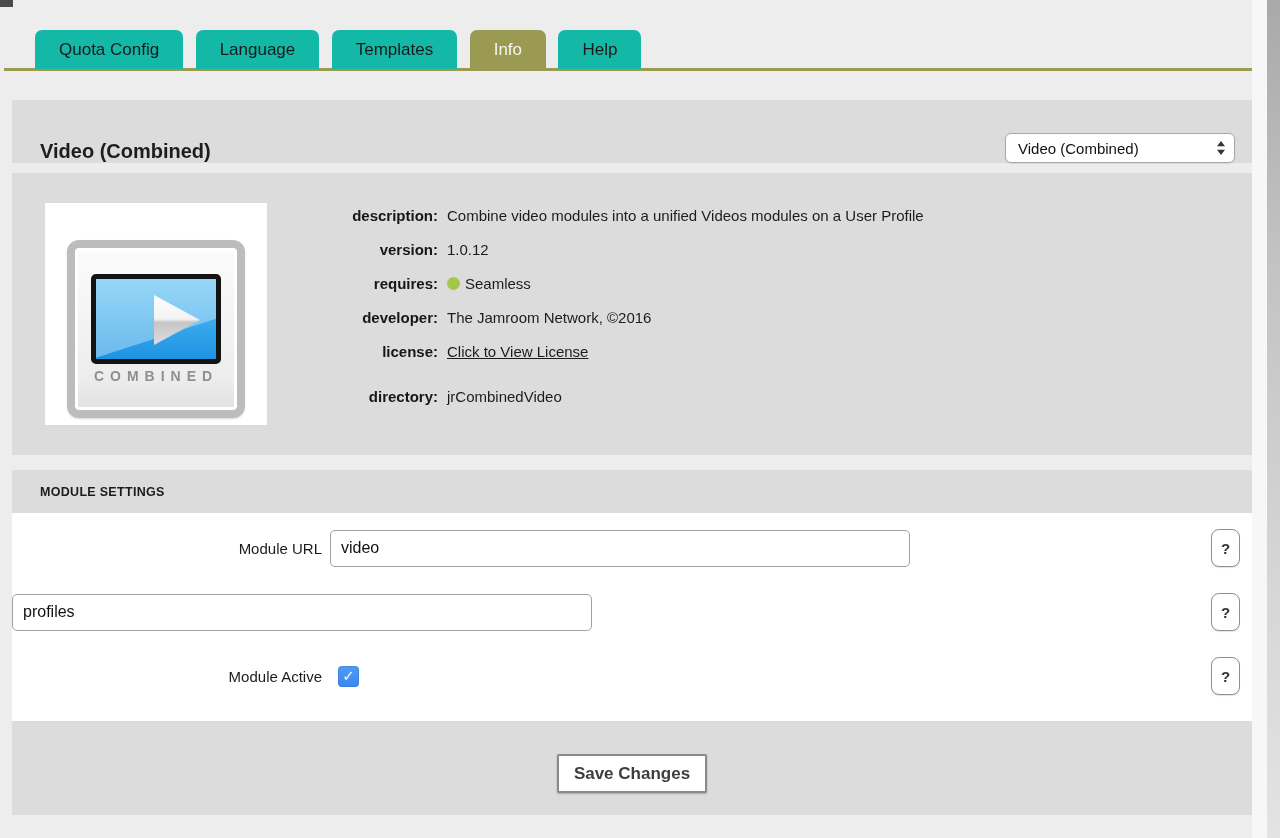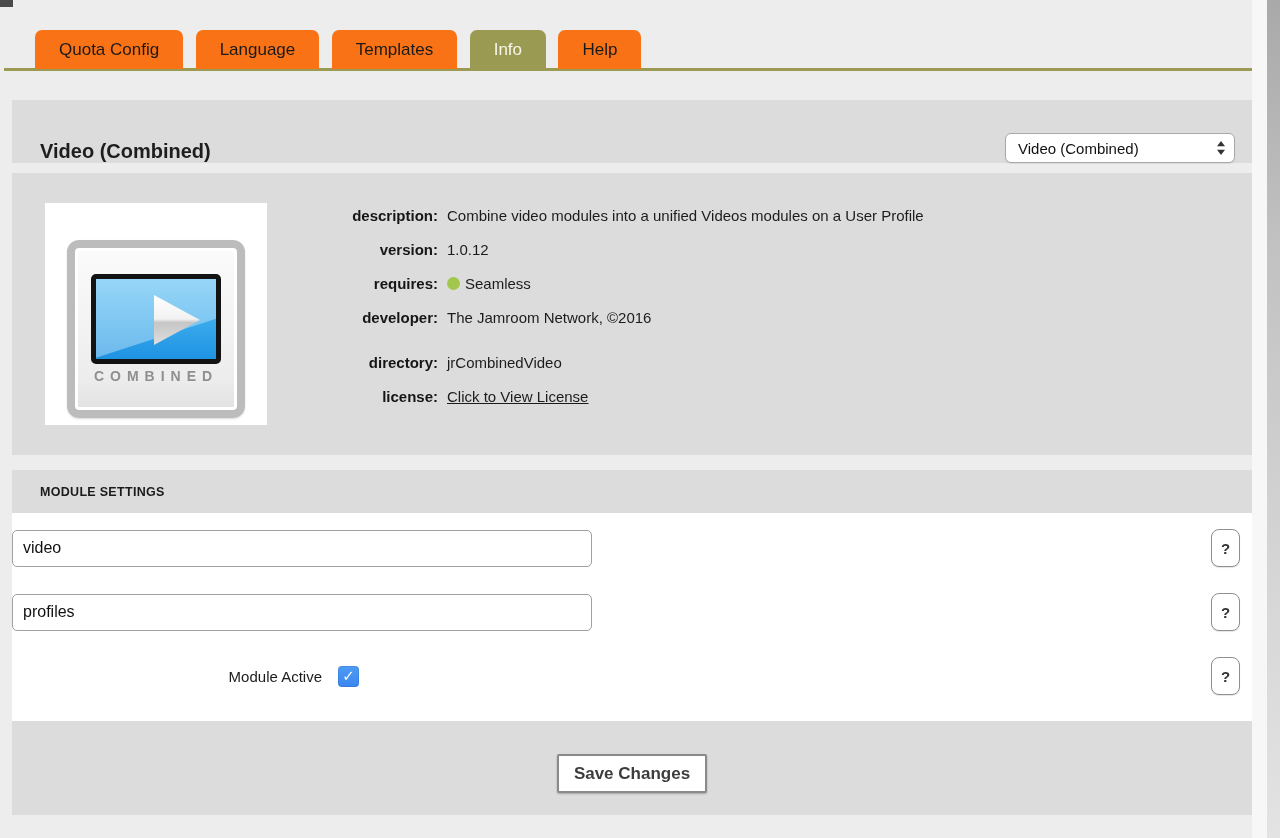--- a/index.html
+++ b/index.html
@@ -13,21 +13,21 @@
   .right-rail { position:absolute; top:0; right:0; width:28px; height:838px; }
   .rail-track { position:absolute; left:0; top:0; width:15px; height:100%; background:#f7f7f7; }
   .rail-edge  { position:absolute; right:0; top:0; width:13px; height:100%;
     background:linear-gradient(180deg,#a9a9a9 0%,#c2c2c2 30%,#d6d6d6 70%,#e3e3e3 100%); }
 
   .wrapper { position:absolute; left:12px; top:0; width:1240px; }
 
   
   .tabbar { position:relative; padding:30px 0 0 23px; height:70px; }
   .tab-underline { position:absolute; left:-8px; right:0; top:68px; height:3px; background:#9a9a52; }
-  .tab { position:relative; z-index:2; display:inline-block; background:#f97316;
+  .tab { position:relative; z-index:2; display:inline-block; background:#14b8a6;
     border-radius:7px 7px 0 0; padding:10px 24px 9px; margin-right:8px;
     font-size:17px; color:#1a1a1a; cursor:default; }
   .tab.active { background:#9a9a52; color:#f6f6e9; }
 
   
   .header-bar { margin-top:30px; height:63px; background:#dcdcdc;
     display:flex; align-items:flex-end; justify-content:space-between; padding:0 17px 0 28px; }
   .page-title { font-size:20px; font-weight:bold; color:#1d1d1d; }
   .select-box { width:230px; height:30px; background:#ffffff; border:1px solid #a8a8a8;
     border-radius:6px; display:flex; align-items:center; padding:0 8px 0 12px;
@@ -141,35 +141,36 @@
         <span class="v">1.0.12</span>
       </div>
       <div class="info-row">
         <span class="k">requires:</span>
         <span class="v"><span class="status-dot"></span><span>Seamless</span></span>
       </div>
       <div class="info-row">
         <span class="k">developer:</span>
         <span class="v">The Jamroom Network, ©2016</span>
       </div>
+      <div class="info-row">
+        <span class="k">license:</span>
+        <span class="v"><a class="license-link">Click to View License</a></span>
+      </div>
       <div class="info-row directory-row">
         <span class="k">directory:</span>
         <span class="v">jrCombinedVideo</span>
-      </div>
-      <div class="info-row">
-        <span class="k">license:</span>
-        <span class="v"><a class="license-link">Click to View License</a></span>
       </div>
     </div>
   </div>
 
   <div class="section-bar">MODULE SETTINGS</div>
 
   <div class="form-area">
     <div class="form-row">
+      <label class="form-label">Module URL</label>
       <input class="text-input" type="text" value="video" style="">
       <div class="help-btn">?</div>
     </div>
     <div class="form-row">
       <input class="text-input" type="text" value="profiles" style="">
       <div class="help-btn">?</div>
     </div>
     <div class="form-row checkbox-row">
       <label class="form-label">Module Active</label>
       <div class="checkbox">

